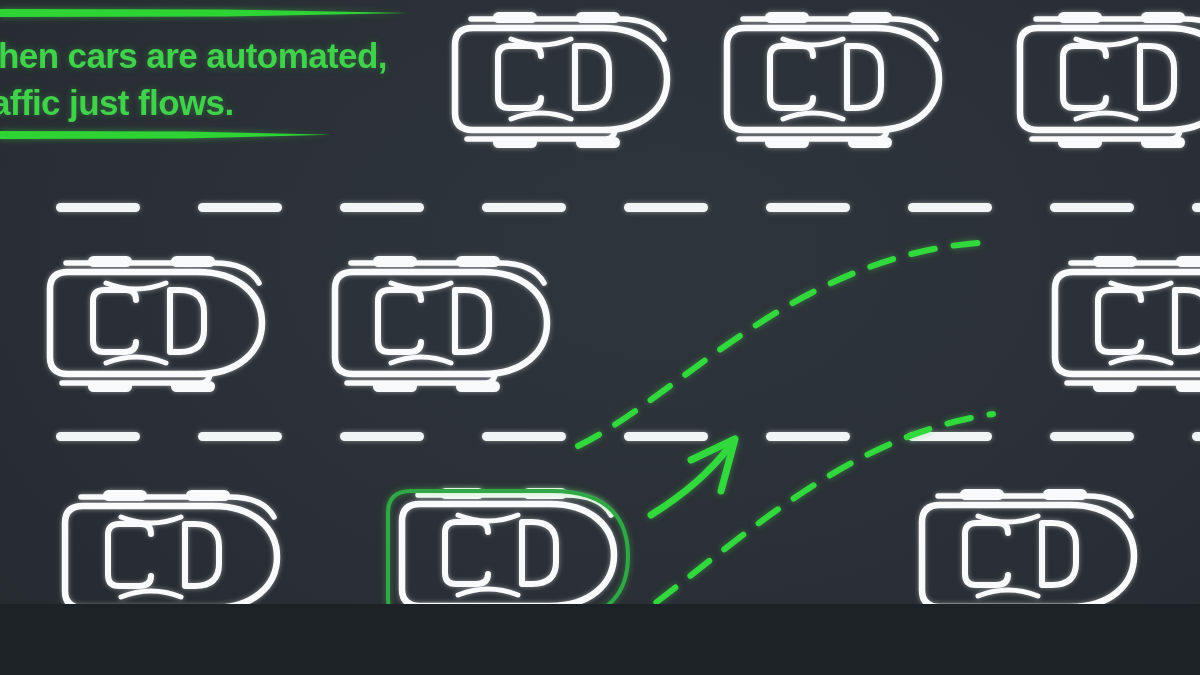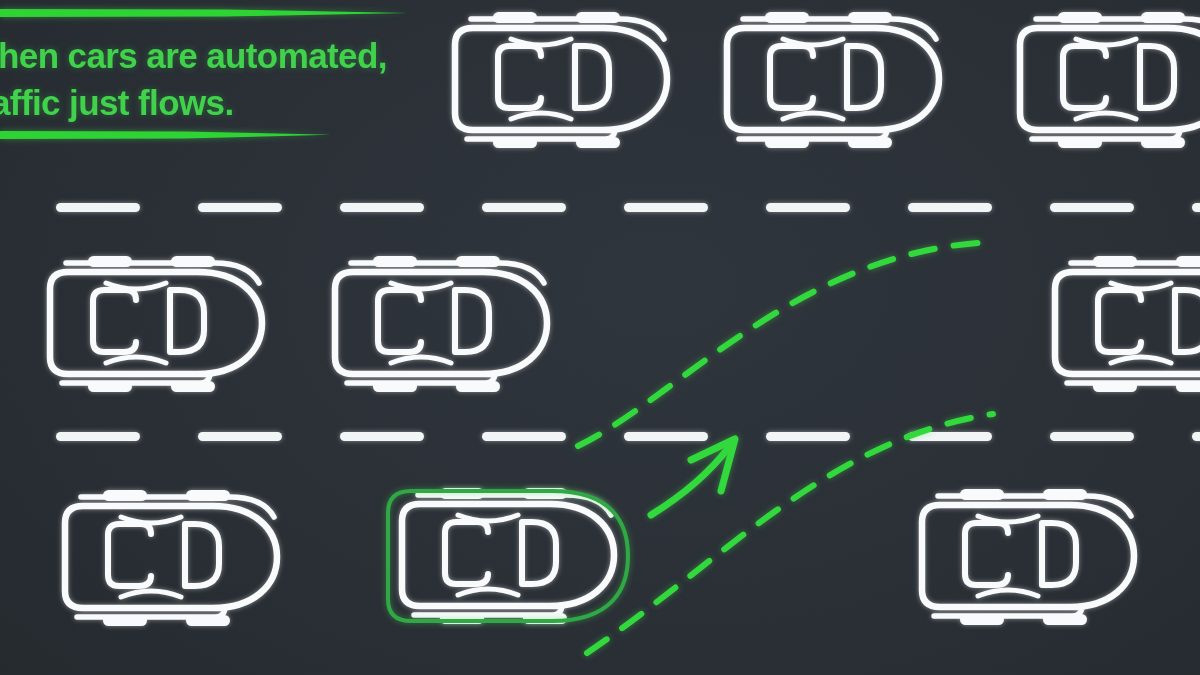--- a/index.html
+++ b/index.html
@@ -1,18 +1,18 @@
 <!DOCTYPE html>
 <html><head>
 <meta charset="utf-8">
 <style>
   html,body{margin:0;padding:0;background:#1d2226;}
   .stage{
     position:relative;
-    width:1200px;height:675px;
+    width:1200px;height:604px;
     overflow:hidden;
     background:radial-gradient(ellipse 900px 600px at 55% 42%, #2f353c 0%, #2a3036 55%, #252a2f 100%);
     font-family:"Liberation Sans", sans-serif;
   }
   .stage svg{position:absolute;left:0;top:0;}
   .glow-white{filter:drop-shadow(0 0 2.5px rgba(255,255,255,.45));}
   .glow-green{filter:drop-shadow(0 0 3px rgba(70,220,80,.45));}
   .caption{position:absolute;left:0;top:0;width:460px;height:150px;pointer-events:none;}
   .caption-line{
     position:absolute;

